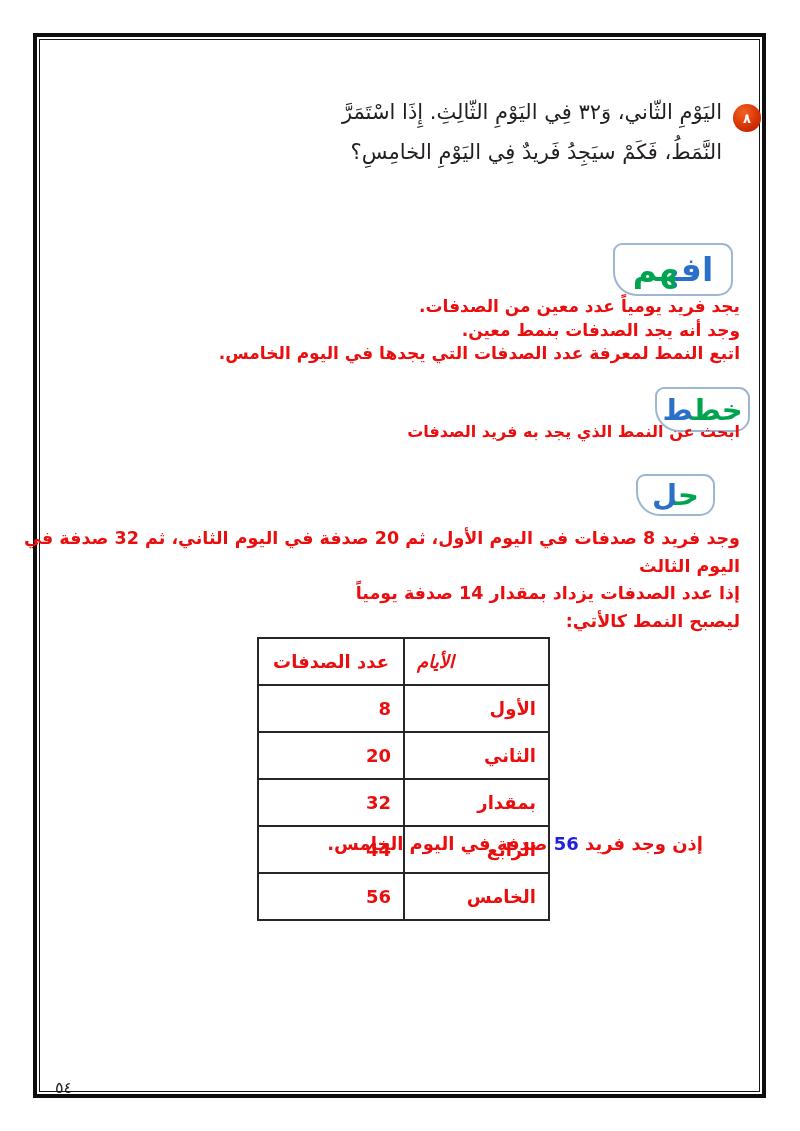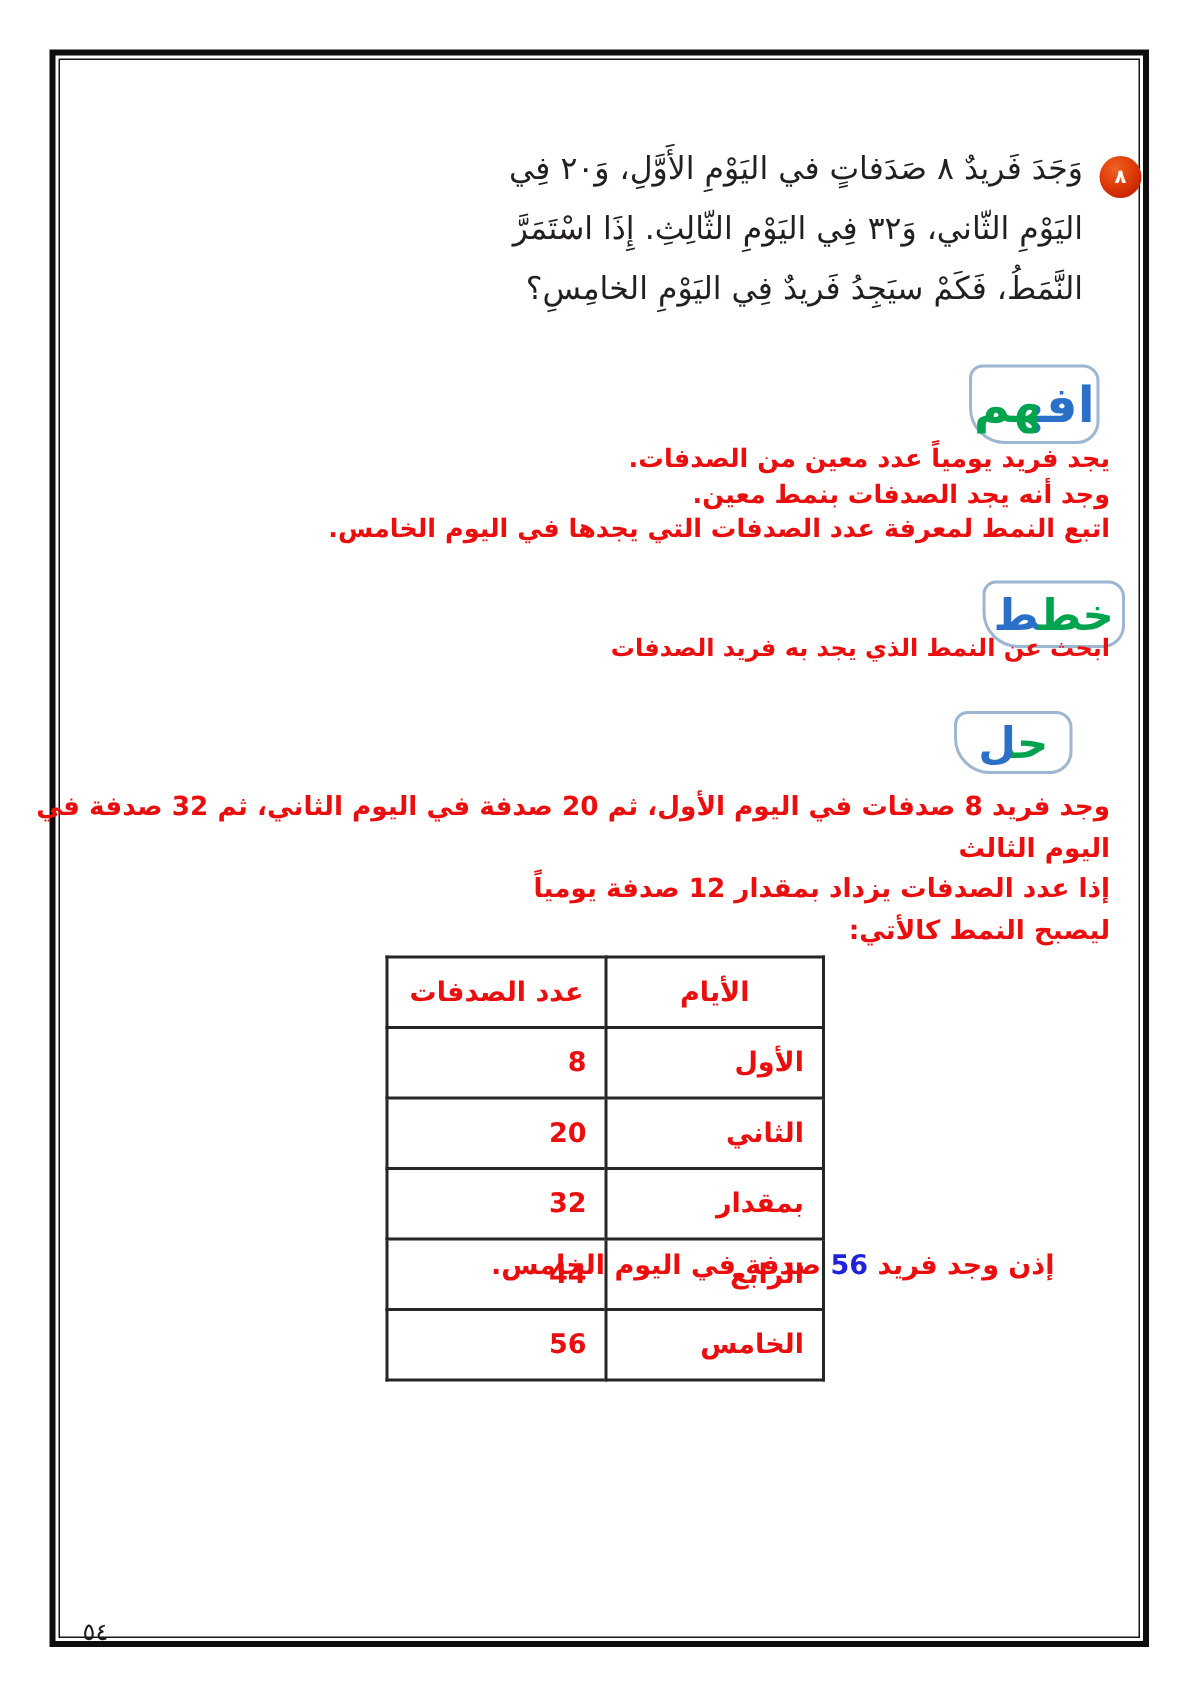--- a/index.html
+++ b/index.html
@@ -35,21 +35,21 @@
   }
 
   
   .tag-box {
     position:absolute; background:#ffffff;
     border:2.5px solid #9db6d2;
     border-radius:9px 11px 15px 24px;
     display:flex; align-items:center; justify-content:center;
     font-weight:bold;
   }
-  .box-understand { top:243px; right:67px; width:87px; height:53px; font-size:33px; }
+  .box-understand { top:243px; right:67px; width:120px; height:53px; font-size:33px; }
   .box-plan      { top:387px; right:50px; width:95px; height:45px; font-size:29px; }
   .box-solve     { top:474px; right:85px; width:79px; height:42px; font-size:29px; }
 
   .grad-label { color:#00a44f; }
   @supports ((-webkit-background-clip:text) or (background-clip:text)) {
     .grad-label { color:transparent; -webkit-background-clip:text; background-clip:text; }
     .lbl-understand { background-image:linear-gradient(to left,#2a6fc8 0%,#2a6fc8 48%,#00a44f 48%,#00a44f 100%); }
     .lbl-plan       { background-image:linear-gradient(to left,#00a44f 0%,#00a44f 64%,#2a6fc8 64%,#2a6fc8 100%); }
     .lbl-solve      { background-image:linear-gradient(to left,#00a44f 0%,#00a44f 52%,#2a6fc8 52%,#2a6fc8 100%); }
   }
@@ -66,21 +66,21 @@
     position:absolute; top:637px; left:257px; width:291px;
     border-collapse:collapse; table-layout:fixed; direction:rtl;
     color:#ea0e0e; font-weight:bold; font-size:18px;
   }
   .pattern-table td, .pattern-table th {
     border:2px solid #262626; height:26px; padding:12px; vertical-align:middle;
   }
   .col-day { width:145px; }
   .col-count { width:146px; }
   .cell-day { text-align:right; padding-right:5px; }
-  .head-day { text-align:center; padding-right:6px; }
+  .head-day { text-align:left; padding-right:6px;font-style:italic; }
   .head-count { text-align:center; }
   .cell-count { text-align:right; padding-right:10px; }
 
   
   .conclusion {
     position:absolute; top:833px; right:97px;
     color:#ea0e0e; font-weight:bold; font-size:18px; white-space:nowrap;
   }
   .conclusion .hl { color:#2121dd; }
 
@@ -97,21 +97,20 @@
 
   <div class="frame-outer">
     <div class="frame-inner"></div>
   </div>
 
   <div class="badge">
     <span>٨</span>
   </div>
 
   <div class="problem-text">
-    <div class="pline">وَجَدَ فَريدٌ ٨ صَدَفاتٍ في اليَوْمِ الأَوَّلِ، وَ٢٠ فِي</div>
     <div class="pline">اليَوْمِ الثّاني، وَ٣٢ فِي اليَوْمِ الثّالِثِ. إِذَا اسْتَمَرَّ</div>
     <div class="pline">النَّمَطُ، فَكَمْ سيَجِدُ فَريدٌ فِي اليَوْمِ الخامِسِ؟</div>
   </div>
 
   <div class="tag-box box-understand">
     <span class="grad-label lbl-understand">افهم</span>
   </div>
   <div class="red-lines understand-lines">
     <div class="rline">يجد فريد يومياً عدد معين من الصدفات.</div>
     <div class="rline">وجد أنه يجد الصدفات بنمط معين.</div>
@@ -124,21 +123,21 @@
   <div class="red-lines plan-lines">
     <div class="rline">ابحث عن النمط الذي يجد به فريد الصدفات</div>
   </div>
 
   <div class="tag-box box-solve">
     <span class="grad-label lbl-solve">حل</span>
   </div>
   <div class="red-lines solve-lines">
     <div class="rline">وجد فريد 8 صدفات في اليوم الأول، ثم 20 صدفة في اليوم الثاني، ثم 32 صدفة في</div>
     <div class="rline">اليوم الثالث</div>
-    <div class="rline">إذا عدد الصدفات يزداد بمقدار 12 صدفة يومياً</div>
+    <div class="rline">إذا عدد الصدفات يزداد بمقدار 14 صدفة يومياً</div>
     <div class="rline">ليصبح النمط كالأتي:</div>
   </div>
 
   <table class="pattern-table">
     <colgroup>
         <col class="col-day">
         <col class="col-count">
       </colgroup>
     <tbody>
       <tr>

